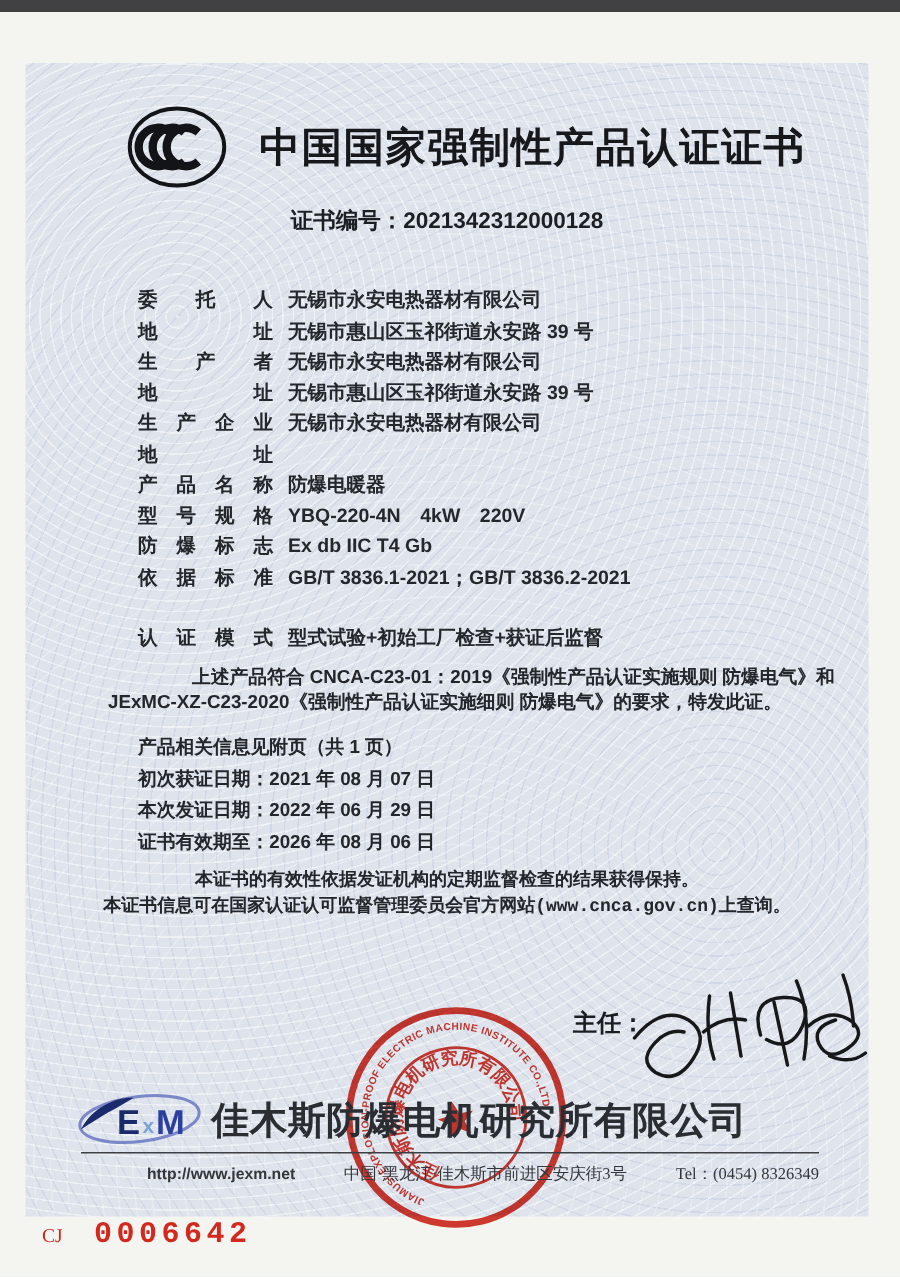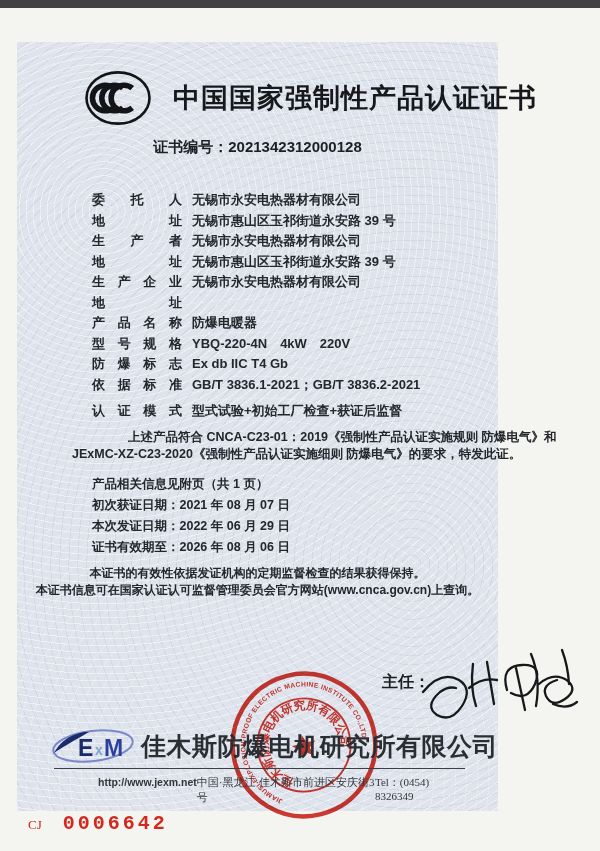--- a/index.html
+++ b/index.html
@@ -4,41 +4,41 @@
 <style>
   html,body{margin:0;padding:0;}
   body{
     width:600px;height:851px;position:relative;overflow:hidden;
     background:#f4f4f1;
     font-family:"Liberation Sans","DejaVu Sans",sans-serif;
     color:#23262b;
   }
   .scan-edge-top{position:absolute;left:0;top:0;width:600px;height:8px;background:#414144;}
   .panel{
-    position:absolute;left:17px;top:42px;width:481px;height:769px;
+    position:absolute;left:17px;top:42px;width:562px;height:769px;
     background-color:#dee3ec;
     background-image:
       repeating-radial-gradient(circle at 18% 22%, rgba(255,255,255,.45) 0 1px, transparent 1px 7px),
       repeating-radial-gradient(circle at 82% 68%, rgba(150,165,200,.18) 0 1px, transparent 1px 9px),
       repeating-radial-gradient(circle at 50% 95%, rgba(255,255,255,.25) 0 1px, transparent 1px 11px);
   }
   .header{margin:26px 30px 0 66px;display:flex;align-items:center;gap:20px;}
   .ccc-mark{width:70px;height:60px;flex:0 0 auto;}
   .page-title{font-size:27px;font-weight:700;letter-spacing:1px;color:#16181c;white-space:nowrap;}
   .cert-no{margin-top:10px;text-align:center;font-size:15px;font-weight:700;color:#1c1f24;}
   .fields{margin:33px 20px 0 75px;}
   .frow{display:flex;line-height:20.5px;font-size:13px;font-weight:700;white-space:nowrap;}
-  .frow.gap-above{margin-top:6px;}
+  .frow.gap-above{margin-top:20px;}
   .flabel{display:inline-block;width:90px;text-align:justify;text-align-last:justify;flex:0 0 auto;}
   .fvalue{margin-left:10px;font-weight:600;color:#24272c;}
   .statement{margin:7px 18px 0 55px;font-size:12.5px;font-weight:600;line-height:17px;}
   .statement .l1{margin-left:56px;white-space:nowrap;}
   .statement .l2{margin-left:0;white-space:nowrap;}
   .dates{margin:11px 20px 0 75px;font-size:12.5px;font-weight:700;line-height:21px;}
-  .notes{margin-top:7px;text-align:center;font-size:12px;font-weight:600;line-height:17.5px;}
+  .notes{margin-top:7px;text-align:center;font-size:12px;font-weight:600;line-height:17.5px;font-family:Liberation Mono, monospace;}
   .sig{position:absolute;left:365px;top:630px;font-size:16px;font-weight:700;color:#1a1d22;}
   .sig-svg{position:absolute;left:398px;top:598px;}
   .stamp{position:absolute;left:212px;top:628px;width:150px;height:150px;transform:rotate(-14deg);opacity:.92;mix-blend-mode:multiply;}
   .issuer-row{position:absolute;left:32px;top:680px;display:flex;align-items:center;}
   .issuer-name{font-size:25px;font-weight:700;letter-spacing:.5px;color:#2a2e33;margin-left:4px;white-space:nowrap;}
   .footer-rule{position:absolute;left:37px;right:33px;top:726px;border-top:1.5px solid #3c3f44;}
   .footer-row{position:absolute;left:42px;right:33px;top:733px;display:flex;justify-content:space-between;align-items:baseline;font-family:"Liberation Serif","DejaVu Serif",serif;font-size:11px;color:#33363b;padding-left:39px;}
   .footer-url{font-family:"Liberation Sans",sans-serif;font-weight:700;font-size:10.5px;}
   .serial{position:absolute;left:28px;top:812px;display:flex;align-items:baseline;gap:21px;}
   .serial-prefix{font-family:"Liberation Serif","DejaVu Serif",serif;font-size:13px;color:#c8281d;}

